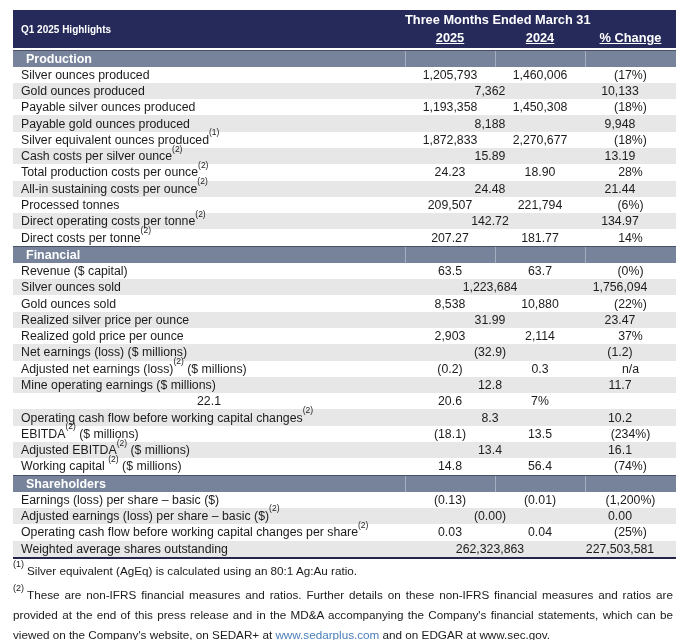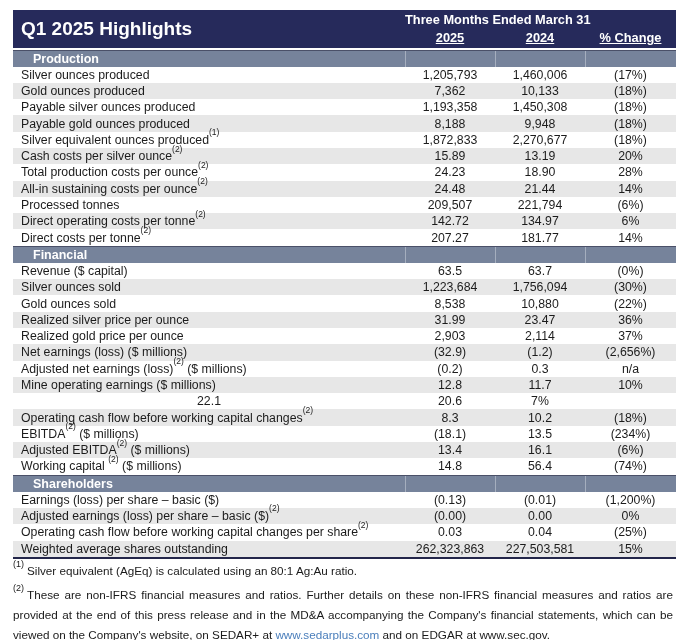--- a/index.html
+++ b/index.html
@@ -29,21 +29,21 @@
     display: flex;
     margin-bottom: 1.5px;
     color: #ffffff;
   }
   .thead-left {
     width: var(--c-label);
     display: flex;
     align-items: center;
     padding-left: 8px;
   }
-  .thead-left span { font-weight: bold; font-size: 19px; }
+  .thead-left span { font-weight: bold; font-size: 10px; }
   .thead-right {
     width: 271px;
     display: flex;
     flex-direction: column;
     justify-content: center;
   }
   .period {
     text-align: left;
     font-weight: bold;
     font-size: 12.8px;
@@ -64,35 +64,35 @@
     border-top: 1px solid #4a5068;
     height: 17px;
     display: grid;
     grid-template-columns: var(--c-label) var(--c1) var(--c2) var(--c3);
     align-items: center;
   }
   .secbar .seclabel {
     color: #ffffff;
     font-weight: bold;
     font-size: 12.5px;
-    padding-left: 20px;
+    padding-left: 13px;
     line-height: 16px;
   }
   .secbar .barcell { height: 100%; border-left: 1px solid rgba(255,255,255,0.35); }
 
   
   .row {
     display: grid;
     grid-template-columns: var(--c-label) var(--c1) var(--c2) var(--c3);
     height: 16.3px;
     align-items: center;
     font-size: 12.3px;
     background: #ffffff;
   }
-  .row.alt { background: var(--altrow); }
+  .row.alt { background: var(--altrow); gap: 40px; }
   .cell.label { padding-left: 8px; white-space: nowrap; line-height: 16px; }
   .cell.num { text-align: center; white-space: nowrap; line-height: 16px; }
   sup.rsup {
     font-size: 8.5px;
     position: relative;
     top: -3.5px;
     line-height: 0;
   }
   #sections { border-bottom: 2px solid #23264a; }
 

